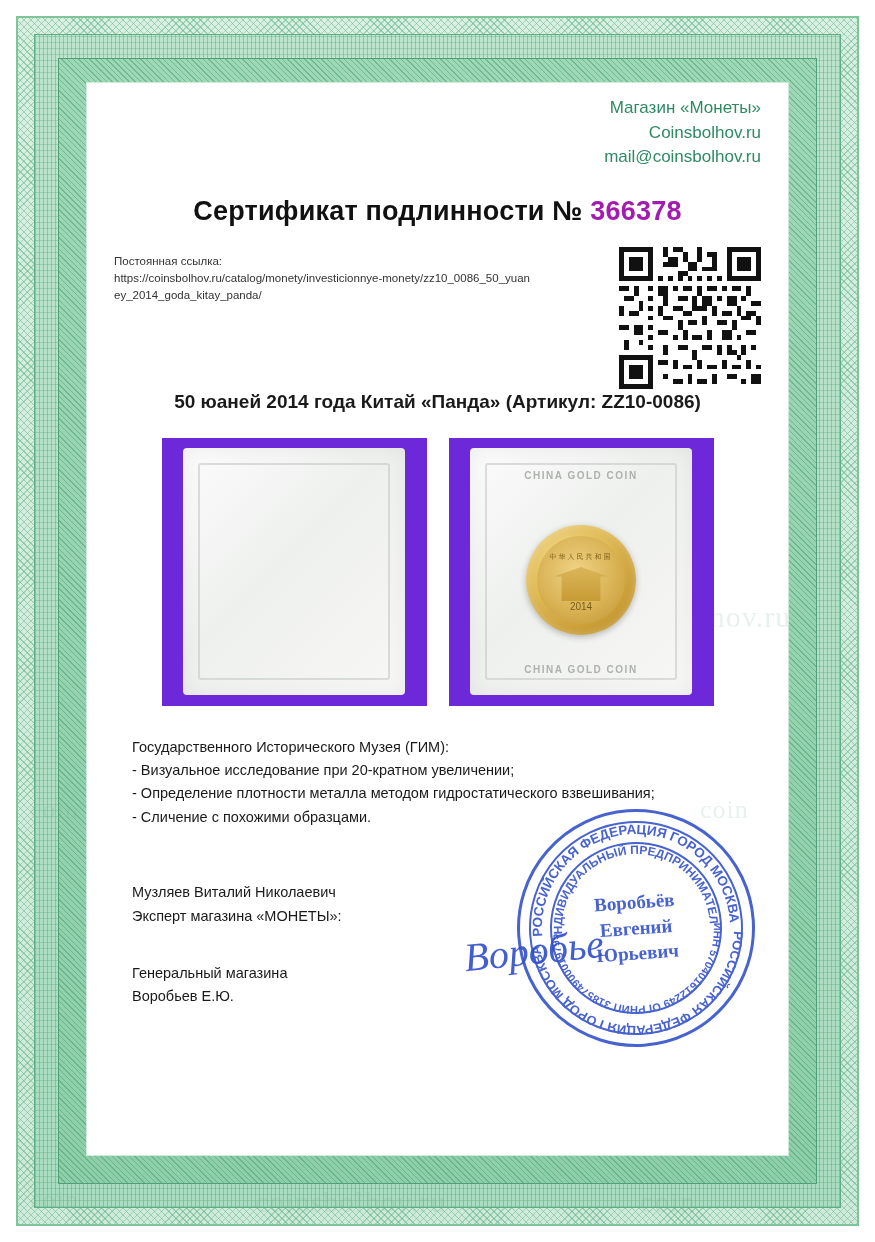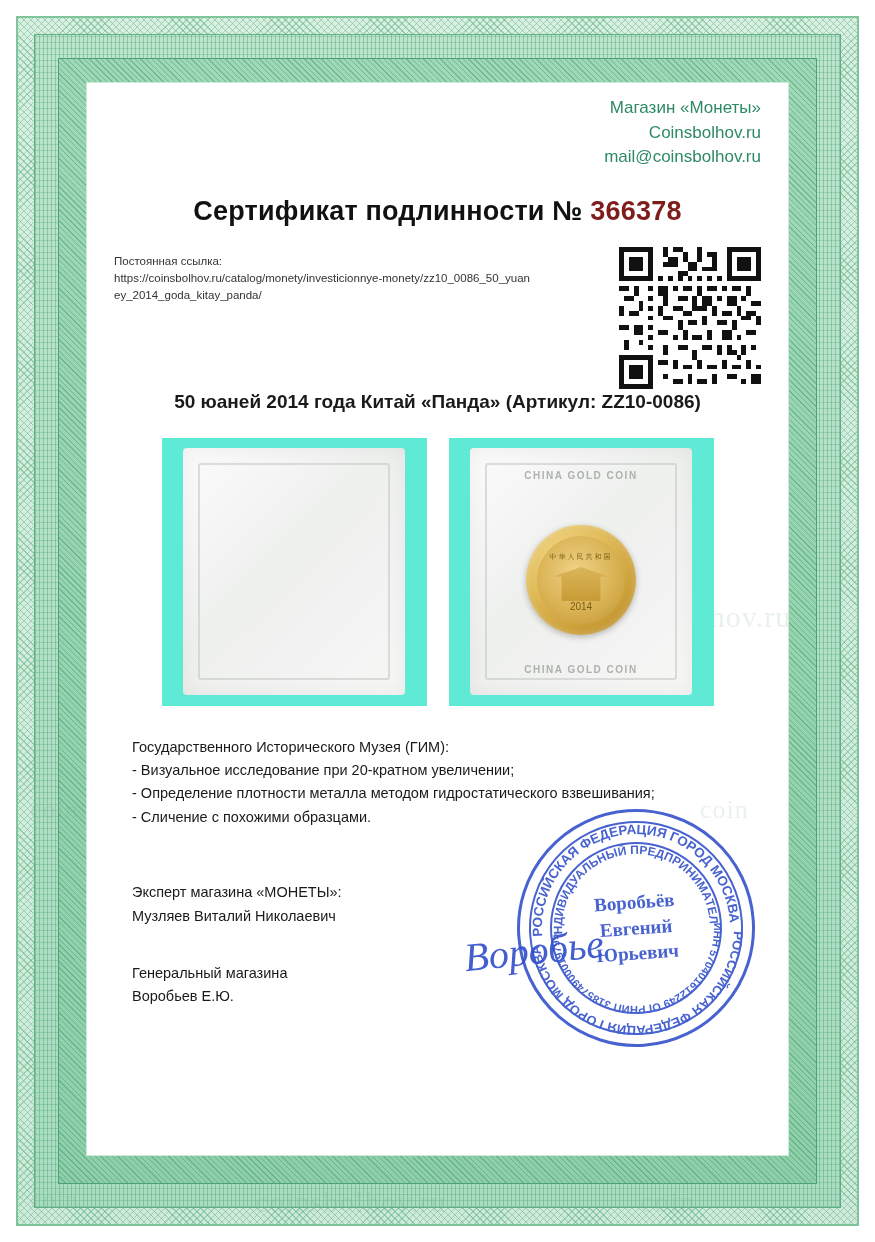--- a/index.html
+++ b/index.html
@@ -103,21 +103,21 @@
 
   .cert-title {
     text-align: center;
     font-size: 27px;
     font-weight: bold;
     margin-top: 26px;
     color: #111;
     letter-spacing: 0.2px;
   }
   .cert-title .num {
-    color: #7f1d1d;
+    color: #a21caf;
   }
 
   .ref-block {
     position: relative;
     margin-top: 26px;
     min-height: 130px;
   }
   .ref-label {
     font-size: 11.5px;
     color: #333;
@@ -150,21 +150,21 @@
 
   .coin-row {
     display: flex;
     justify-content: center;
     gap: 22px;
     margin-top: 22px;
   }
   .coin-photo {
     width: 265px;
     height: 268px;
-    background: #5eead4;
+    background: #6d28d9;
     position: relative;
     overflow: hidden;
   }
   .slab {
     position: absolute;
     left: 8%; top: 4%;
     width: 84%; height: 92%;
     background: linear-gradient(135deg,#fbfbfb 0%, #eef0ee 45%, #f7f7f6 100%);
     border-radius: 4px;
     box-shadow: inset 0 0 20px rgba(0,0,0,0.06);
@@ -519,22 +519,22 @@
     </div>
 
     <div class="expertise">
       <div>Государственного Исторического Музея (ГИМ):</div>
       <div>- Визуальное исследование при 20-кратном увеличении;</div>
       <div>- Определение плотности металла методом гидростатического взвешивания;</div>
       <div>- Сличение с похожими образцами.</div>
     </div>
 
     <div class="signature-area">
+      <div>Музляев Виталий Николаевич</div>
       <div>Эксперт магазина «МОНЕТЫ»:</div>
-      <div>Музляев Виталий Николаевич</div>
 
       <div class="sig-block2">
         <div>Генеральный магазина</div>
         <div>Воробьев Е.Ю.</div>
       </div>
 
       <div class="signature-scribble">Воробье</div>
 
       <div class="stamp">
         <div class="stamp-ring-text">

